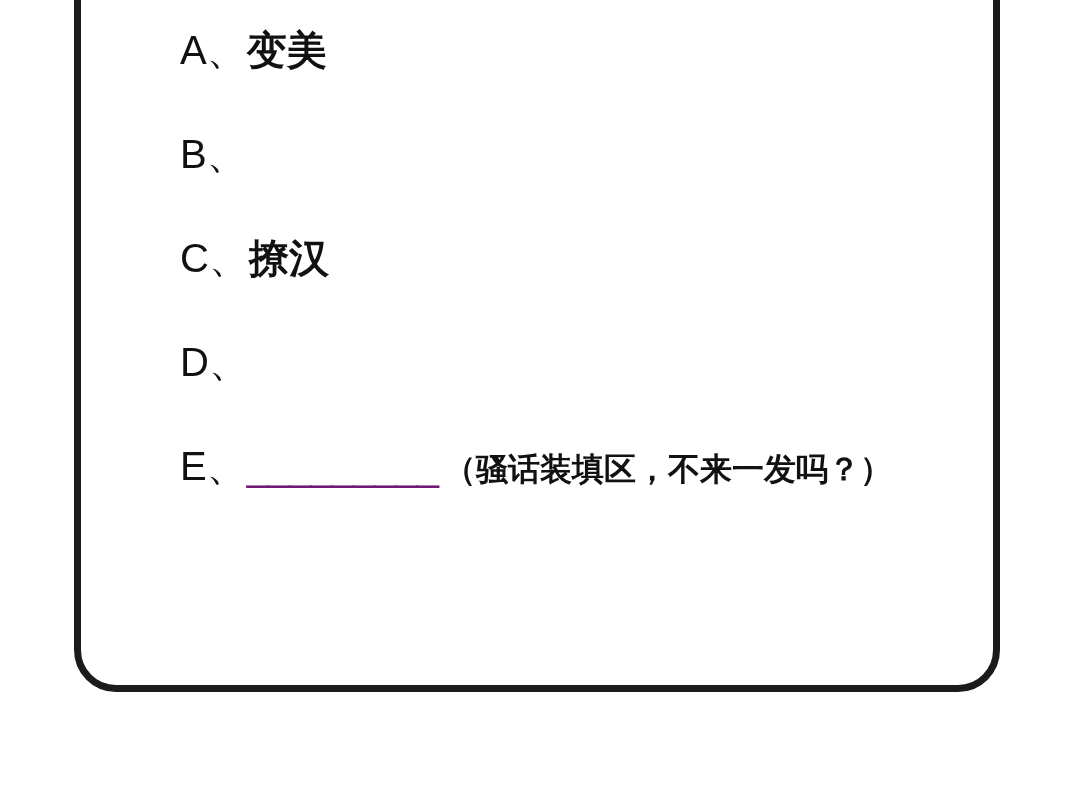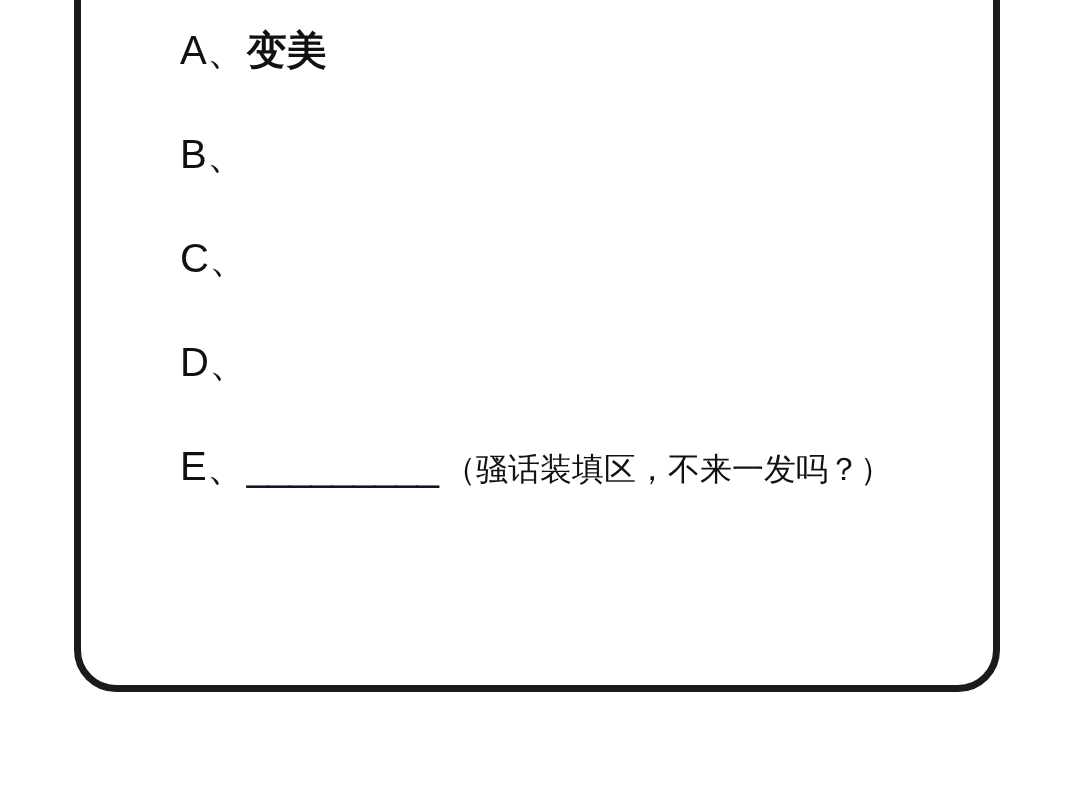--- a/index.html
+++ b/index.html
@@ -62,29 +62,29 @@
   .opt-text {
     font-size: 40px;
     color: #111111;
     line-height: 1.1;
     font-weight: 700;
   }
 
   
   .option.blank .opt-blank {
     font-size: 40px;
-    color: #0f172a;
+    color: #701a75;
     letter-spacing: -1px;
     font-weight: 400;
   }
 
   .option.blank .opt-note {
     font-size: 32px;
     color: #111111;
-    font-weight: 400;
+    font-weight: 700;
     margin-left: 6px;
   }
 
   .option.e-row {
     margin-top: 8px;
   }
 </style>
 </head>
 <body>
 
@@ -98,20 +98,21 @@
       <span class="opt-letter">A、</span>
       <span class="opt-text">变美</span>
     </div>
 
     <div class="option">
       <span class="opt-letter">B、</span>
     </div>
 
     <div class="option">
       <span class="opt-letter">C、</span>
+      <span class="opt-text">撩汉</span>
     </div>
 
     <div class="option">
       <span class="opt-letter">D、</span>
     </div>
 
     <div class="option blank e-row">
       <span class="opt-letter">E、</span>
       <span class="opt-blank">_________</span>
       <span class="opt-note">（骚话装填区，不来一发吗？）</span>

